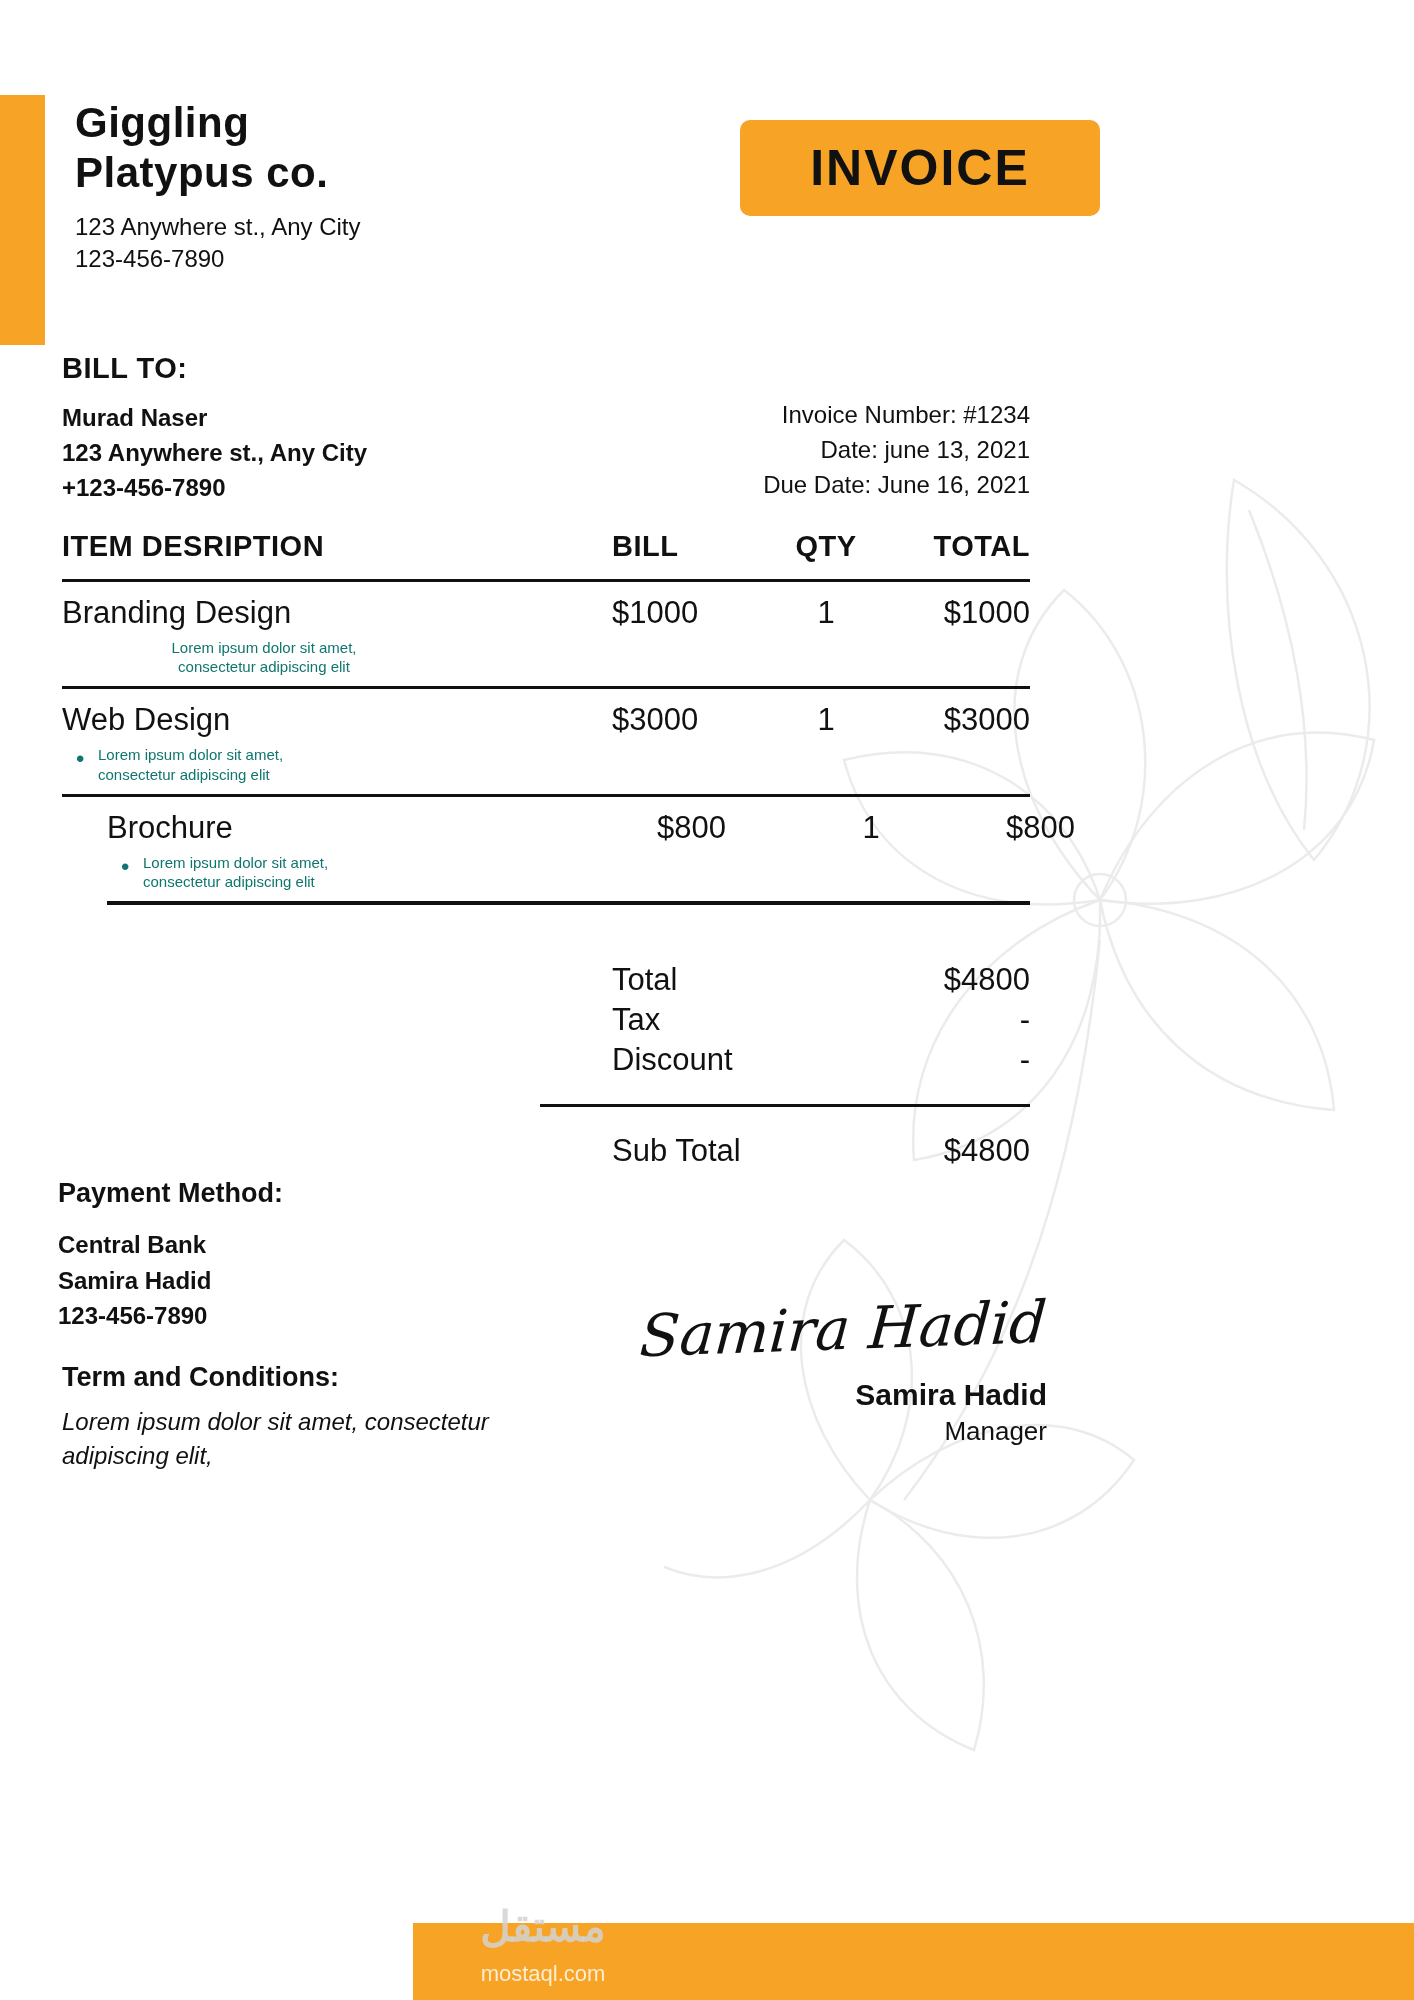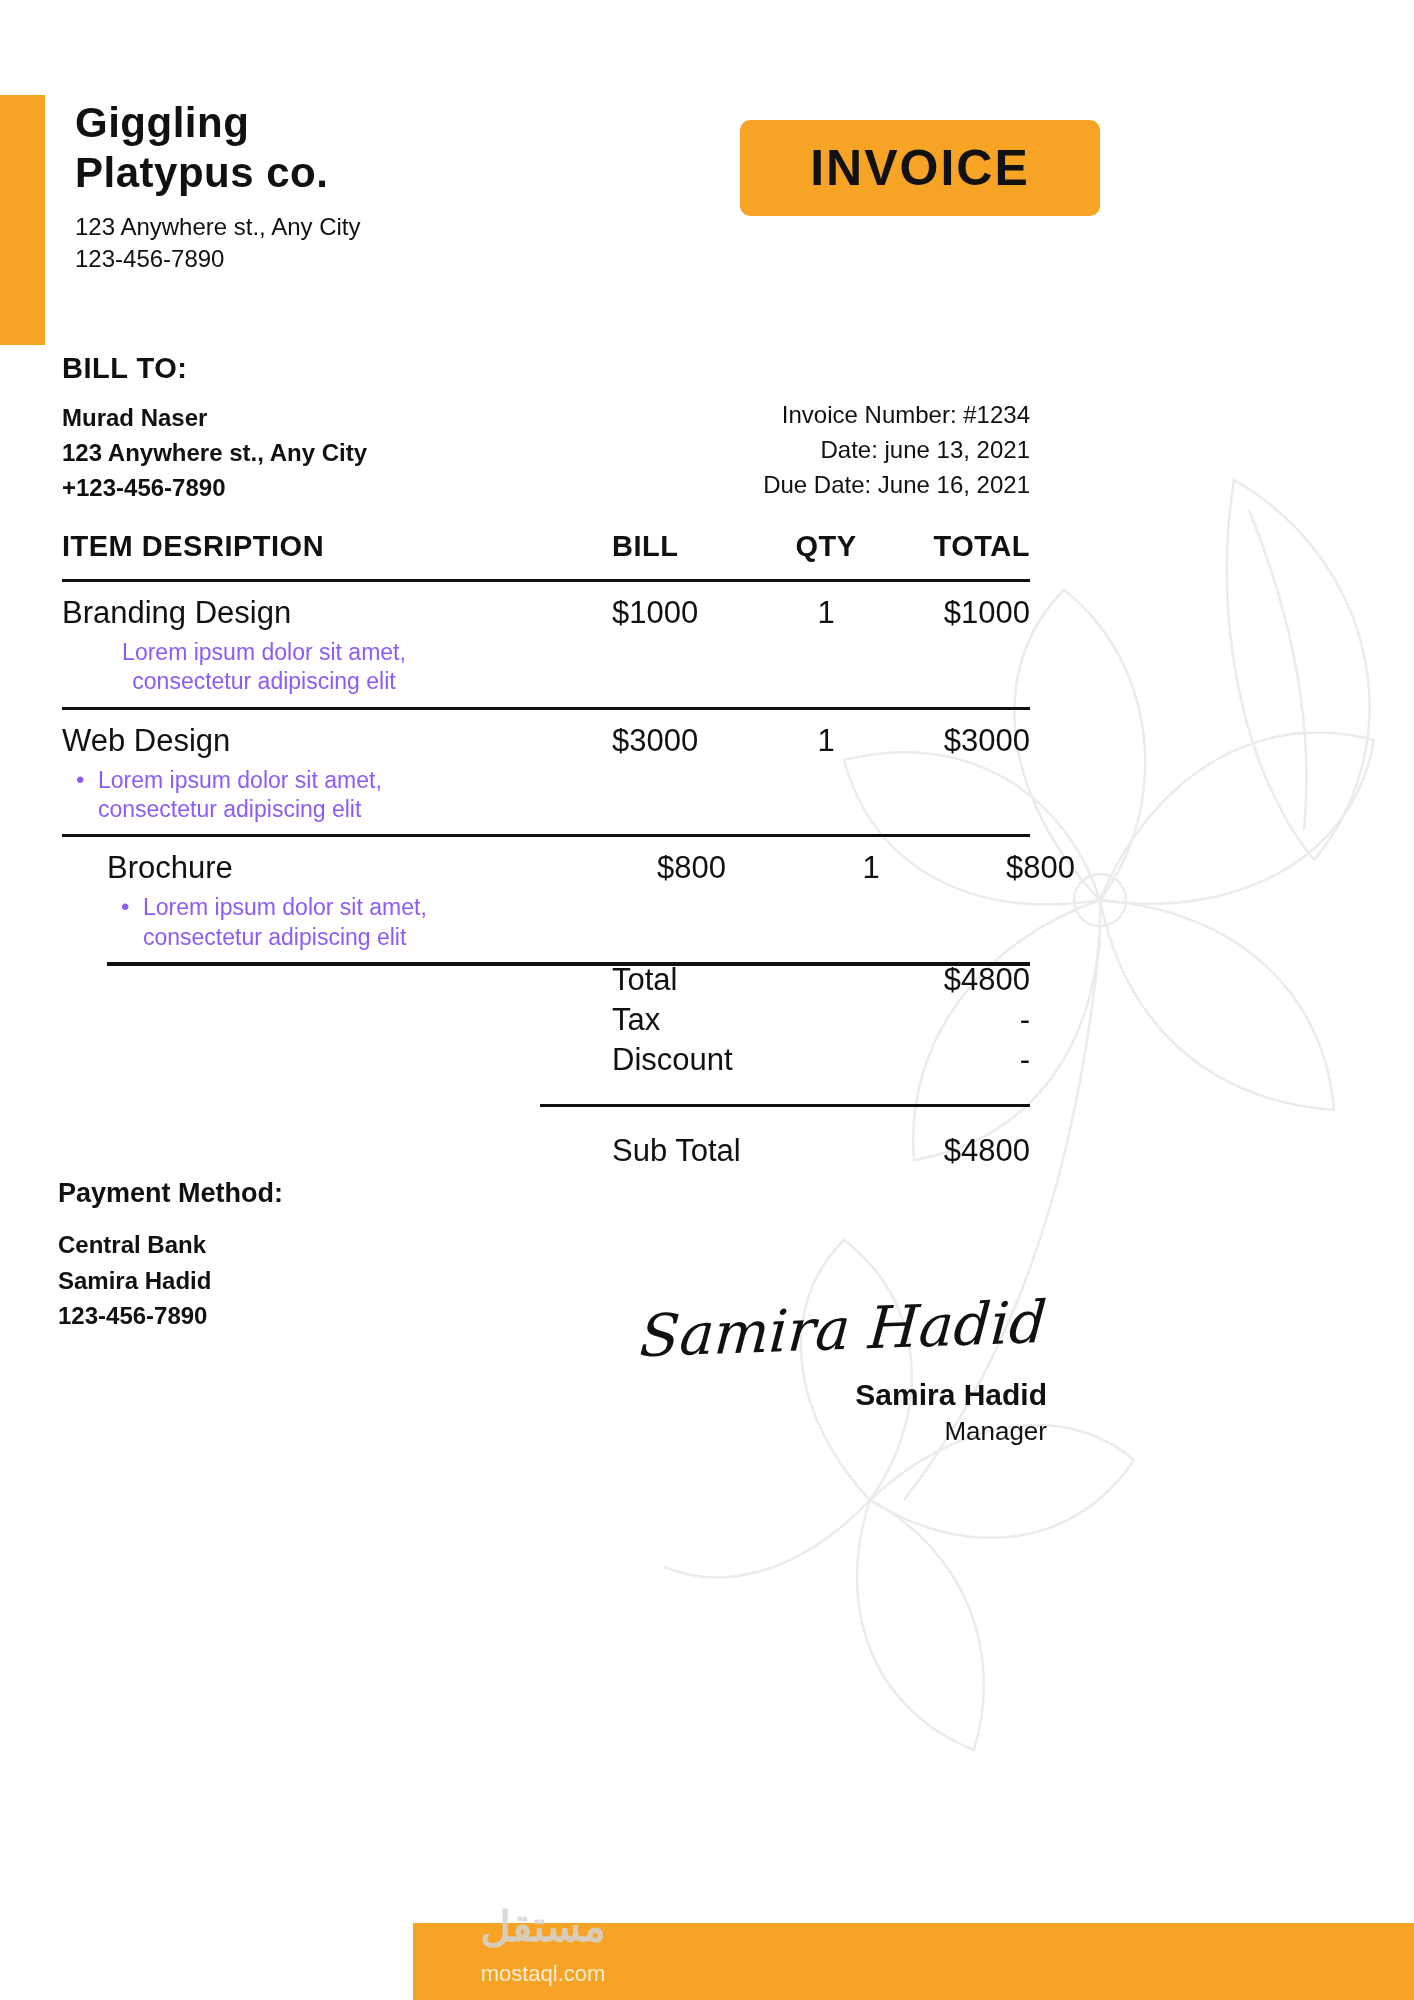--- a/index.html
+++ b/index.html
@@ -38,21 +38,21 @@
   .items { position:absolute; left:62px; top:530px; width:968px; }
   .t-head, .t-row { display:grid; grid-template-columns:550px 160px 108px 150px; }
   .t-head { font-size:29px; font-weight:800; letter-spacing:.5px; padding-bottom:16px; border-bottom:3px solid var(--ink); }
   .t-row { padding:12px 0 10px; border-bottom:3px solid var(--ink); align-items:start; }
   .t-row.last { border-bottom-width:4px;margin-left:45px; }
   .c-price { text-align:left; }
   .c-qty { text-align:center; }
   .c-total { text-align:right; }
   .item-name { font-size:31px; line-height:1.2; }
   .t-row .c-price, .t-row .c-qty, .t-row .c-total { font-size:31px; line-height:1.2; }
-  .item-desc { margin-top:7px; font-size:23px; line-height:1.27; color:#8b5cf6; }
+  .item-desc { margin-top:7px; font-size:15px; line-height:1.27; color:#0f766e; }
   .desc-centered { width:336px; margin-left:34px; text-align:center; }
   .desc-bullet { position:relative; padding-left:36px; }
   .desc-bullet::before { content:"•"; position:absolute; left:14px; top:-1px; font-size:24px; }
 
   
   .totals { position:absolute; left:62px; top:960px; width:968px; }
   .tot-row { display:flex; padding-left:550px; font-size:31px; line-height:40px; }
   .tot-value { margin-left:auto; }
   .tot-divider { margin-top:24px; margin-left:478px; border-top:3px solid var(--ink); }
   .tot-row.subtotal { margin-top:24px; }
@@ -202,20 +202,24 @@
 
   <section class="payment">
     <div class="payment-label">Payment Method:</div>
     <div class="payment-lines">
       <div>Central Bank</div>
       <div>Samira Hadid</div>
       <div>123-456-7890</div>
     </div>
   </section>
 
+  <section class="terms">
+    <div class="terms-label">Term and Conditions:</div>
+    <div class="terms-text">Lorem ipsum dolor sit amet, consectetur adipiscing elit,</div>
+  </section>
 
   <section class="signature">
     <div class="sig-script">Samira Hadid</div>
     <div class="sig-name">Samira Hadid</div>
     <div class="sig-title">Manager</div>
   </section>
 
   <div class="accent-bar-bottom"></div>
 
   <div class="site-watermark">

